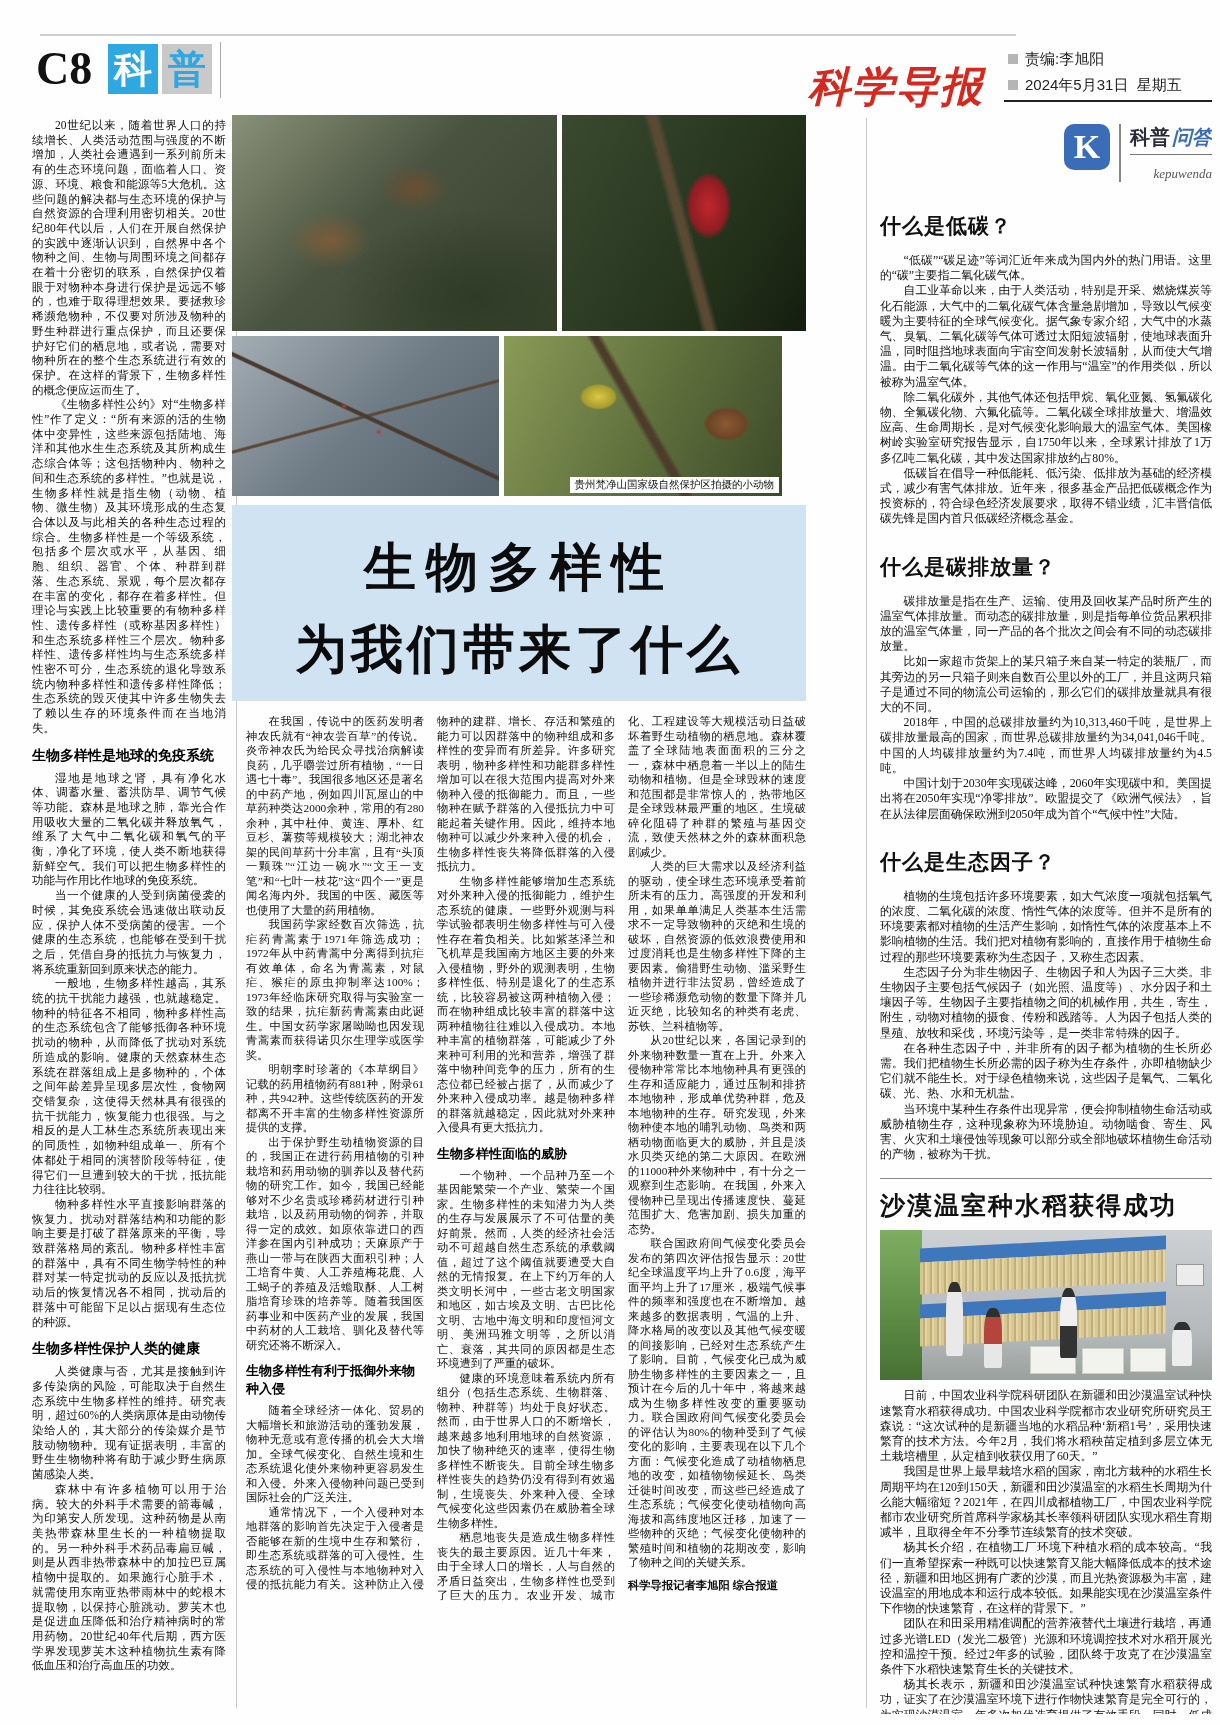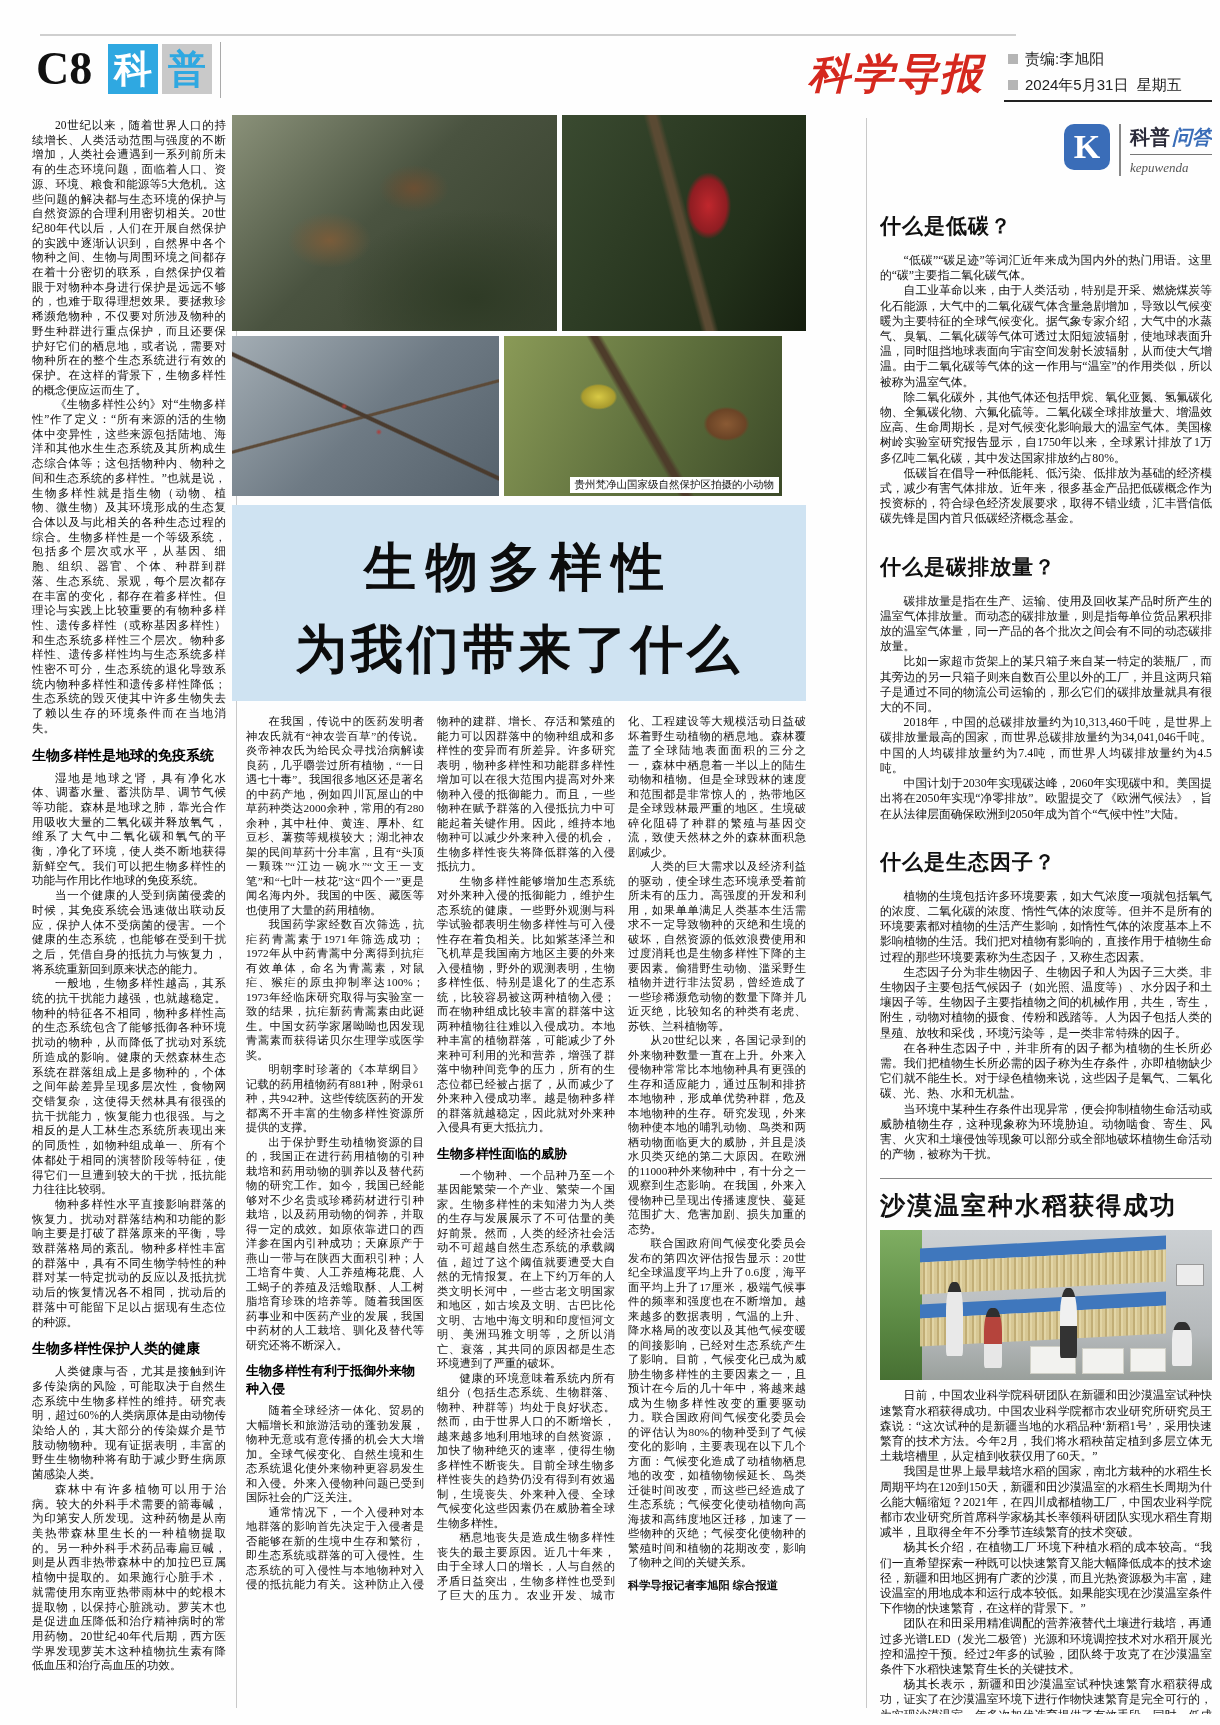--- a/index.html
+++ b/index.html
@@ -7,21 +7,21 @@
         font-family:"Liberation Serif",serif;color:#111;padding-left:25px;}
   
   .h-rule-top{position:absolute;left:40px;top:34px;width:976px;height:2px;background:#cfcfcf;}
   .edition{position:absolute;left:36px;top:42px;font-size:46px;font-weight:bold;}
   .logo{position:absolute;left:108px;top:44px;display:flex;gap:4px;}
   .logo-sq{width:50px;height:50px;display:flex;align-items:center;justify-content:center;
            font-family:"Liberation Sans",sans-serif;font-weight:bold;font-size:38px;}
   .logo-sq1{background:#2fa8e1;color:#fff;}
   .logo-sq2{background:#c9c9c9;color:#2fa8e1;}
   .h-vline{position:absolute;left:220px;top:42px;width:1px;height:56px;background:#aaa;}
-  .masthead{position:absolute;left:790px;top:46px;width:212px;text-align:center;color:#d5281e;
+  .masthead{position:absolute;left:790px;top:59px;width:212px;text-align:center;color:#d5281e;
             font-size:42px;font-weight:bold;font-style:italic;letter-spacing:2px;
             font-family:"DejaVu Serif",serif;}
   .h-info{position:absolute;left:1008px;top:46px;width:204px;
           font-family:"Liberation Sans",sans-serif;font-size:15px;line-height:26px;color:#222;}
   .h-info .sq{display:inline-block;width:10px;height:10px;background:#b5b5b5;margin-right:7px;}
   .h-rule-bottom{position:absolute;left:1004px;top:100px;width:208px;height:2px;background:#222;}
   
   .vr{position:absolute;top:118px;height:1590px;width:1px;background:#c9c9c9;}
   .vr1{left:236px;} .vr2{left:866px;}
   
@@ -68,21 +68,21 @@
               text-align:right;text-indent:0 !important;margin-top:8px !important;}
   
   .col-right{position:absolute;left:880px;top:118px;width:332px;height:1596px;overflow:hidden;}
   .qa-logo{display:flex;justify-content:flex-end;align-items:flex-start;height:62px;margin-top:6px;}
   .qa-k{width:46px;height:46px;background:#3a6db8;border-radius:10px;color:#fff;
         font-weight:bold;font-size:34px;display:flex;align-items:center;justify-content:center;}
   .qa-text{margin-left:9px;border-left:2px solid #888;padding-left:9px;}
   .qa-title{font-family:Liberation Sans, sans-serif;font-size:20px;font-weight:bold;
             border-bottom:1px solid #777;padding-bottom:3px;}
   .qa-t1{color:#2b2b3a;} .qa-t2{color:#3a6db8;font-style:italic;margin-left:2px;}
-  .qa-sub{font-style:italic;font-size:13px;color:#555;text-align:left;margin-top:5px;}
+  .qa-sub{font-style:italic;font-size:13px;color:#555;text-align:right;margin-top:11px;}
   .qa-h{font-size:21px;font-weight:bold;letter-spacing:1px;margin:26px 0 13px;}
   .col-right p{font-size:11.8px;line-height:15.2px;text-align:justify;text-indent:2em;margin:0;}
   .rule{border-top:1px solid #888;margin:16px 0 10px;}
   .rice-h{font-size:25px;font-weight:bold;letter-spacing:2px;margin:4px 0 8px;}
   .rice-photo{position:relative;width:332px;height:150px;overflow:hidden;margin:4px 0 8px;
               background:linear-gradient(#cdd1d4,#b4b8ba 70%,#9aa09c);}
   .rp-plants{position:absolute;left:0;top:0;width:42px;height:100%;
              background:linear-gradient(#7fae62,#5c8a44 60%,#477033);}
   .rp-canopy{position:absolute;left:40px;width:246px;height:14px;background:#3f77bd;transform:skewY(-3deg);}
   .rp-fringe{position:absolute;left:40px;width:246px;transform:skewY(-3deg);opacity:.95;

